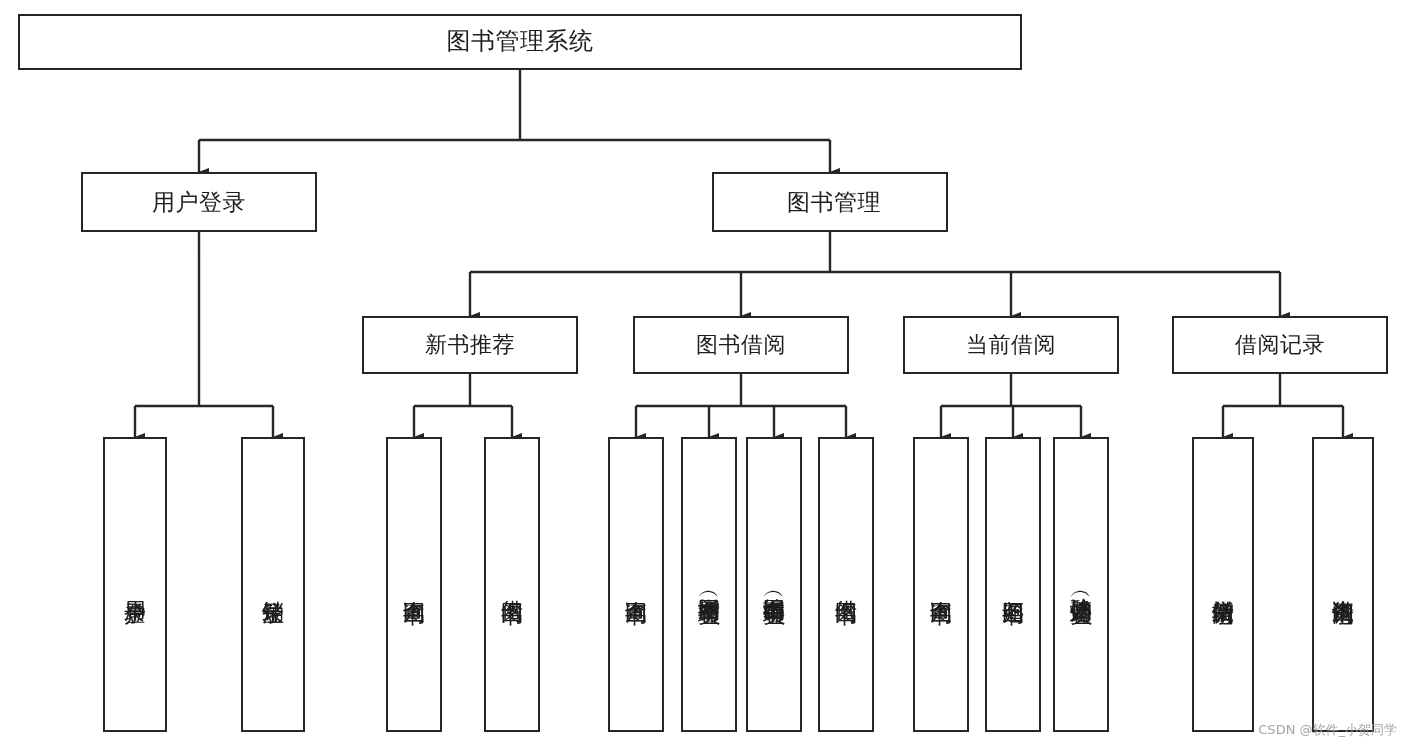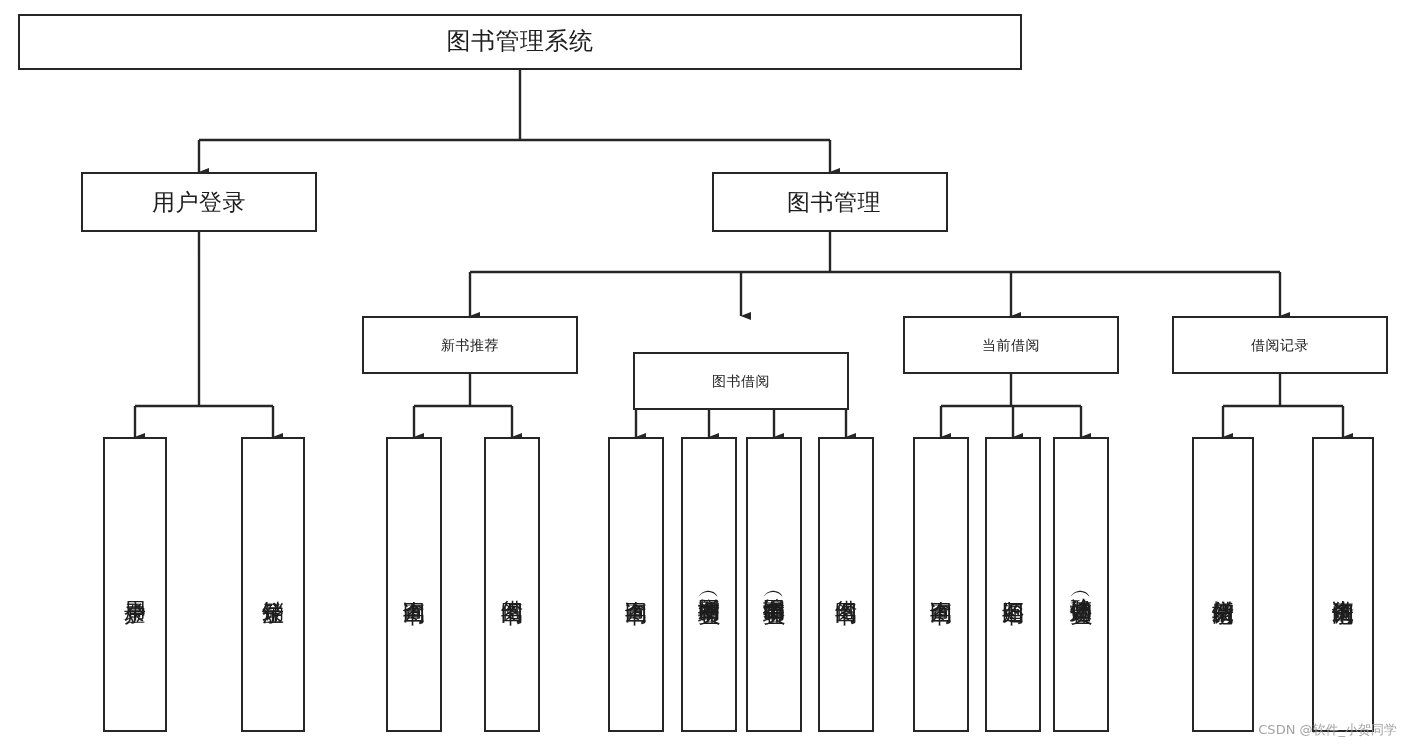--- a/index.html
+++ b/index.html
@@ -41,21 +41,21 @@
   .node-label-h {
     font-size: 23px;
     color: #1d1d1d;
     line-height: 1.15;
     letter-spacing: 0.5px;
     white-space: nowrap;
     text-align: center;
   }
   .node-box.level-0 .node-label-h { font-size: 24px; }
   .node-box.level-1 .node-label-h { font-size: 23px; }
-  .node-box.level-2 .node-label-h { font-size: 14px; }
+  .node-box.level-2 .node-label-h { font-size: 22px; }
   .leaf-box {
     position: absolute;
     box-sizing: border-box;
     background: #ffffff;
     border: 2px solid #262626;
     display: flex;
     align-items: center;
     justify-content: center;
     overflow: hidden;
   }
@@ -134,21 +134,21 @@
       </div>
       <div class="node-box level-1" style="left: 81px; top: 172px; width: 236px; height: 60px;">
         <span class="node-label-h">用户登录</span>
       </div>
       <div class="node-box level-1" style="left: 712px; top: 172px; width: 236px; height: 60px; padding-left: 8px;">
         <span class="node-label-h">图书管理</span>
       </div>
       <div class="node-box level-2" style="left: 362px; top: 316px; width: 216px; height: 58px;">
         <span class="node-label-h">新书推荐</span>
       </div>
-      <div class="node-box level-2" style="left: 633px; top: 316px; width: 216px; height: 58px; margin-top: 36px;">
+      <div class="node-box level-2" style="left: 633px; top: 316px; width: 216px; height: 58px;">
         <span class="node-label-h">图书借阅</span>
       </div>
       <div class="node-box level-2" style="left: 903px; top: 316px; width: 216px; height: 58px;">
         <span class="node-label-h">当前借阅</span>
       </div>
       <div class="node-box level-2" style="left: 1172px; top: 316px; width: 216px; height: 58px;">
         <span class="node-label-h">借阅记录</span>
       </div>
       <div class="leaf-box" style="left: 103px; top: 437px; width: 64px; height: 295px;">
         <span class="node-label-v">用户登录</span>

